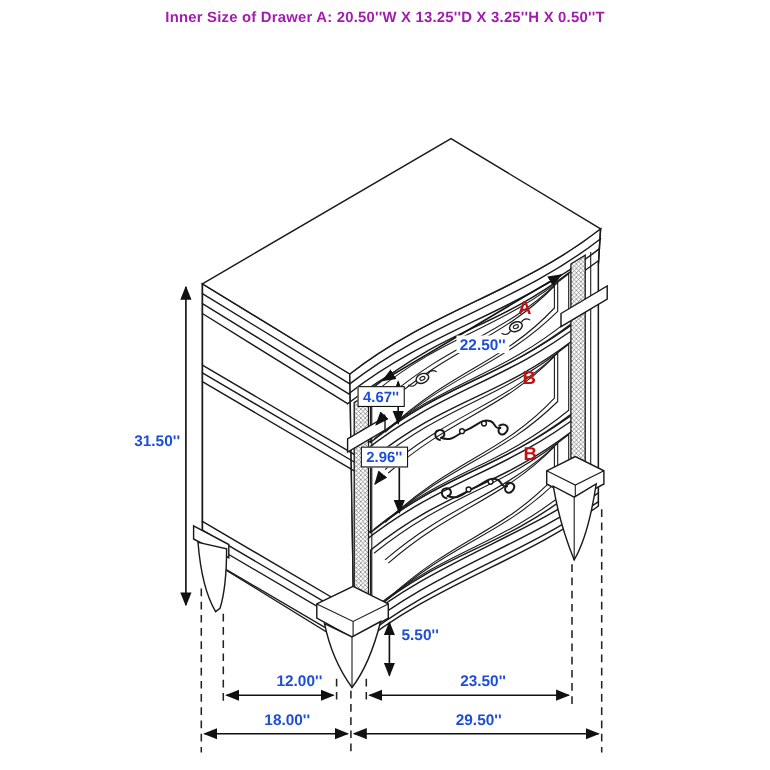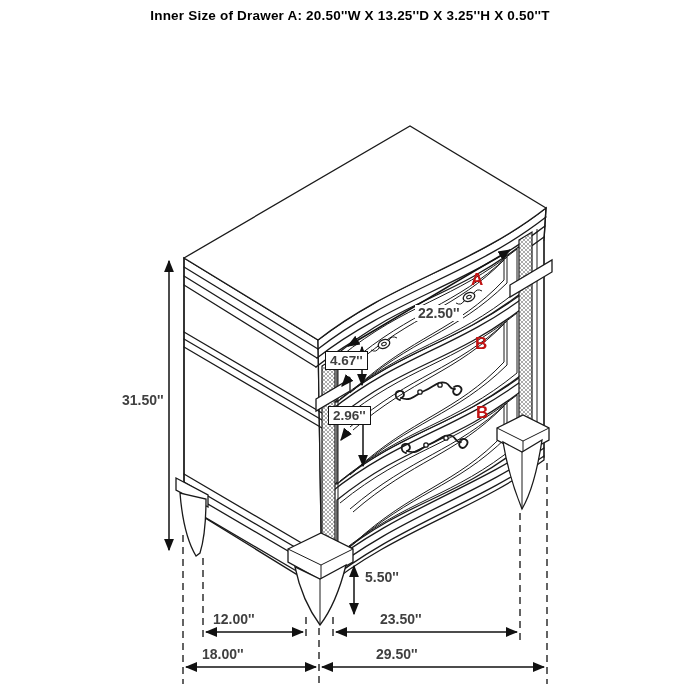--- a/index.html
+++ b/index.html
@@ -1,24 +1,24 @@
 <!DOCTYPE html>
 <html><head>
 <meta charset="utf-8">
 <style>
   html,body{margin:0;padding:0;background:#fff;}
   #stage{position:relative;width:700px;height:700px;background:#ffffff;overflow:hidden;
          font-family:"Liberation Sans",sans-serif;}
   #art{position:absolute;left:0;top:0;}
   .hdr{position:absolute;left:0;right:0;text-align:center;font-weight:bold;
-       font-size:13.5px;color:#000000;letter-spacing:0.2px;}
-  .lbl{position:absolute;font-weight:bold;font-size:14px;color:#404040;white-space:nowrap;}
+       font-size:13.5px;color:#a21caf;letter-spacing:0.2px;}
+  .lbl{position:absolute;font-weight:bold;font-size:14px;color:#1d4ed8;white-space:nowrap;}
   .lbl.bg{background:#fff;padding:0 3px;}
   .lbl.boxed{border:1.5px solid #111;background:#fff;padding:1px 4px;font-size:13.5px;}
-  .lbl.center{text-align:left;width:80px;}
+  .lbl.center{text-align:right;width:80px;}
   .marker{position:absolute;font-weight:bold;font-size:17px;color:#c11212;}
   svg .ln{stroke:#1a1a1a;stroke-width:1.3;fill:none;stroke-linecap:round;}
   svg .fw{stroke:#1a1a1a;stroke-width:1.3;fill:#ffffff;}
   svg .thin{stroke:#1a1a1a;stroke-width:1;fill:none;}
   svg .dim{stroke:#111;stroke-width:1.5;fill:none;}
   svg .dash{stroke:#222;stroke-width:1.4;fill:none;stroke-dasharray:7 5;}
   svg .hnd{stroke:#1a1a1a;stroke-width:1.8;fill:none;stroke-linecap:round;}
 </style>
 </head>
 <body>

